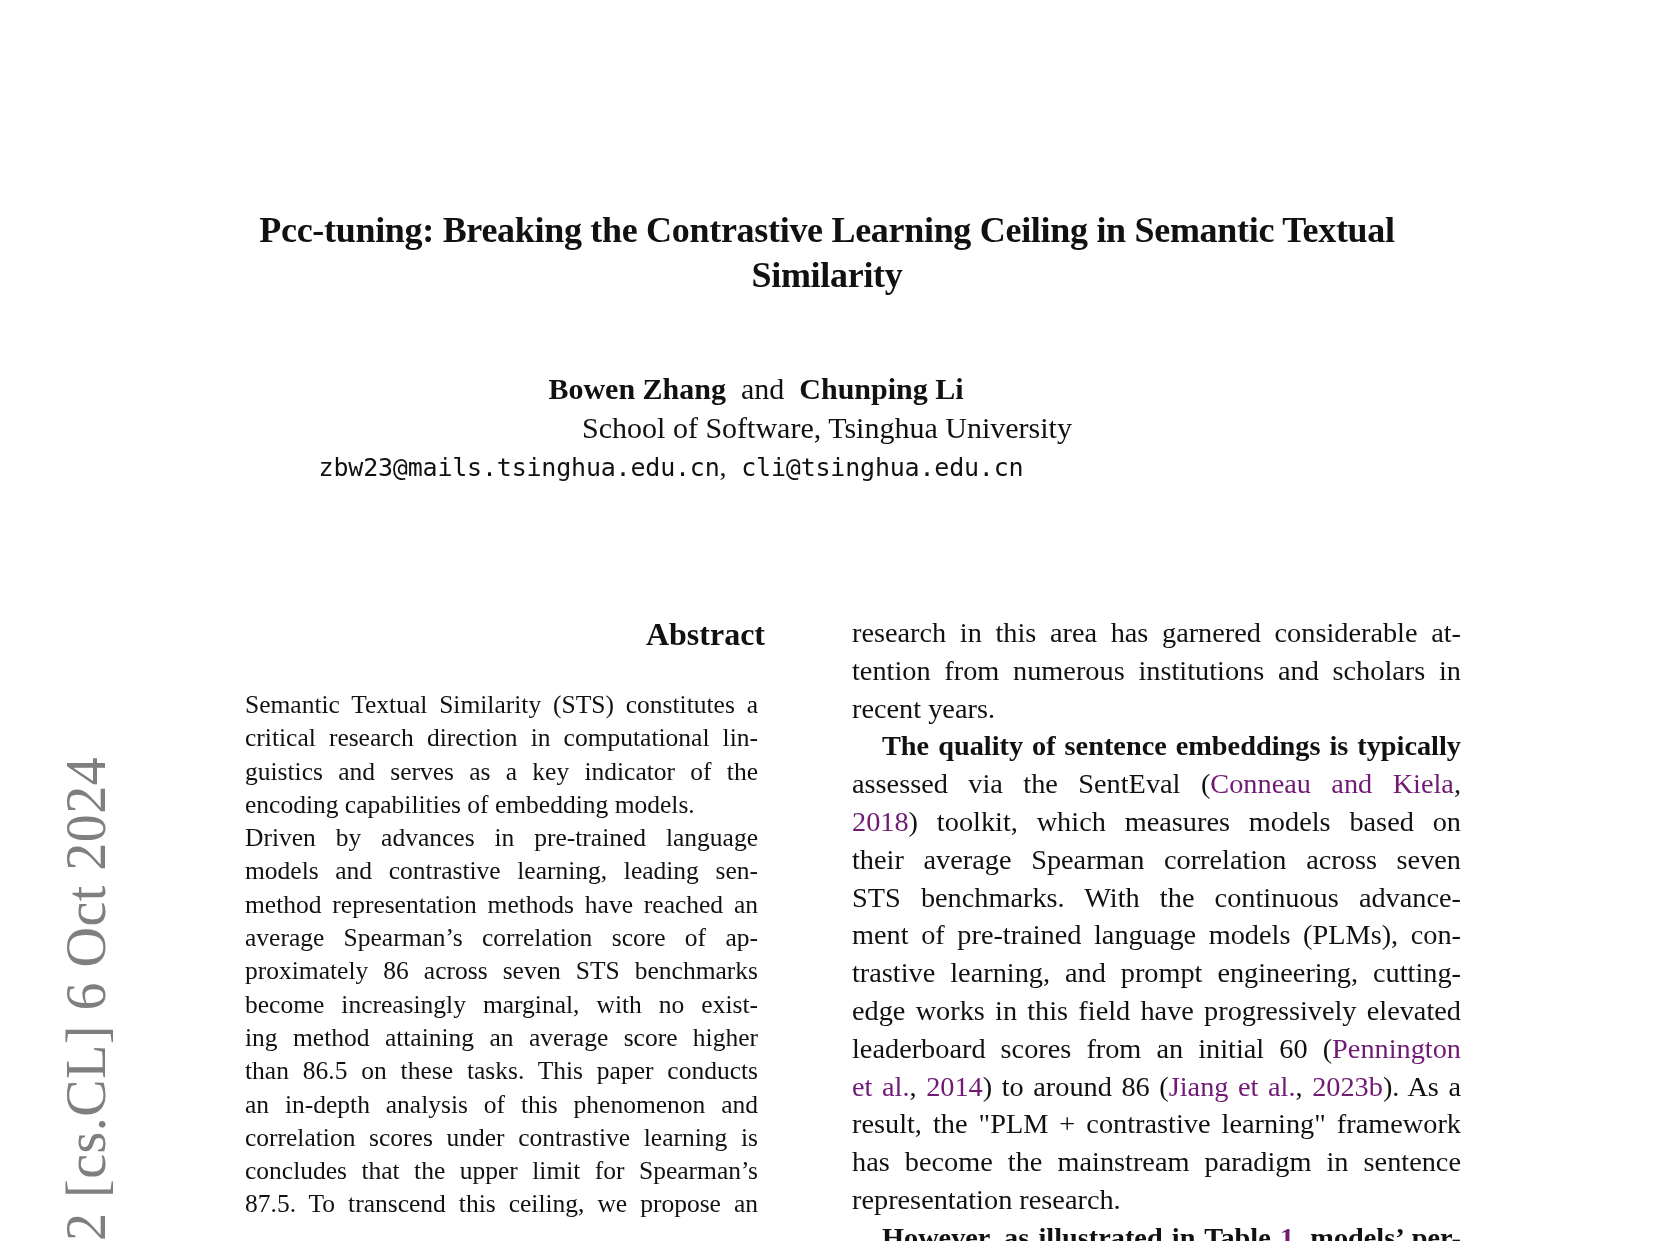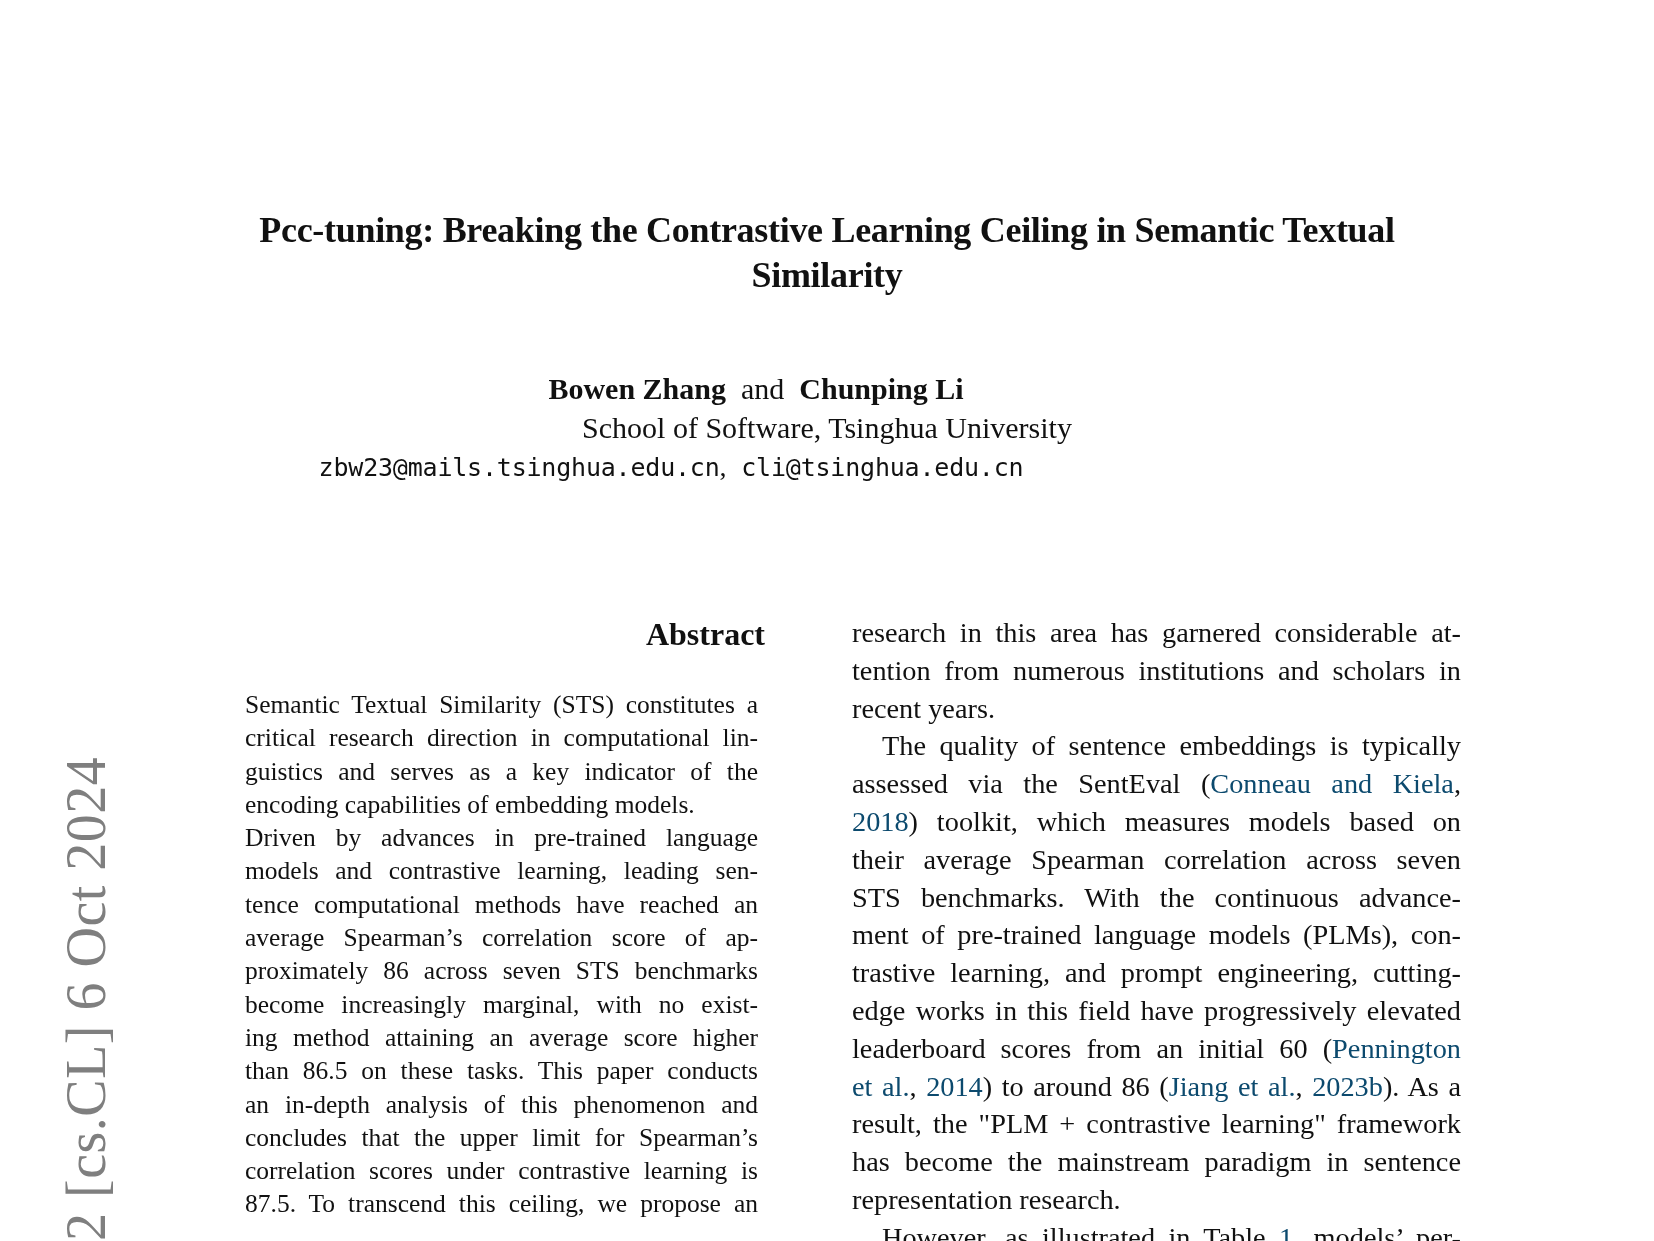--- a/index.html
+++ b/index.html
@@ -101,23 +101,23 @@
   }
   .line {
     display: block;
     white-space: nowrap;
     text-align: justify;
     text-align-last: justify;
   }
   .line.last {
     text-align-last: left;
   }
-  .indent { padding-left: 30px; }
+  .indent { padding-left: 30px; font-weight: bold; }
   .cite {
-    color: #0c4a6e;
+    color: #701a75;
     text-decoration: none;
   }
 </style>
 </head>
 <body>
 
 <div class="arxiv-stamp">2  [cs.CL]  6 Oct 2024</div>
 
 <div class="title">
   <div>Pcc-tuning: Breaking the Contrastive Learning Ceiling in Semantic Textual</div>
@@ -136,29 +136,29 @@
 
 <div class="abstract-heading">Abstract</div>
 
 <div class="abstract-body">
   <span class="line">Semantic Textual Similarity (STS) constitutes a</span>
   <span class="line">critical research direction in computational lin-</span>
   <span class="line">guistics and serves as a key indicator of the</span>
   <span class="line last">encoding capabilities of embedding models.</span>
   <span class="line">Driven by advances in pre-trained language</span>
   <span class="line">models and contrastive learning, leading sen-</span>
-  <span class="line">tence computational methods have reached an</span>
+  <span class="line">method representation methods have reached an</span>
   <span class="line">average Spearman’s correlation score of ap-</span>
   <span class="line">proximately 86 across seven STS benchmarks</span>
   <span class="line">become increasingly marginal, with no exist-</span>
   <span class="line">ing method attaining an average score higher</span>
   <span class="line">than 86.5 on these tasks. This paper conducts</span>
   <span class="line">an in-depth analysis of this phenomenon and</span>
+  <span class="line">correlation scores under contrastive learning is</span>
   <span class="line">concludes that the upper limit for Spearman’s</span>
-  <span class="line">correlation scores under contrastive learning is</span>
   <span class="line">87.5. To transcend this ceiling, we propose an</span>
 </div>
 
 <div class="right-col">
   <span class="line">research in this area has garnered considerable at-</span>
   <span class="line">tention from numerous institutions and scholars in</span>
   <span class="line last">recent years.</span>
 
   <span class="line indent">The quality of sentence embeddings is typically</span>
   <span class="line"><span>assessed via the SentEval (</span><a class="cite">Conneau and Kiela</a><span>,</span></span>

